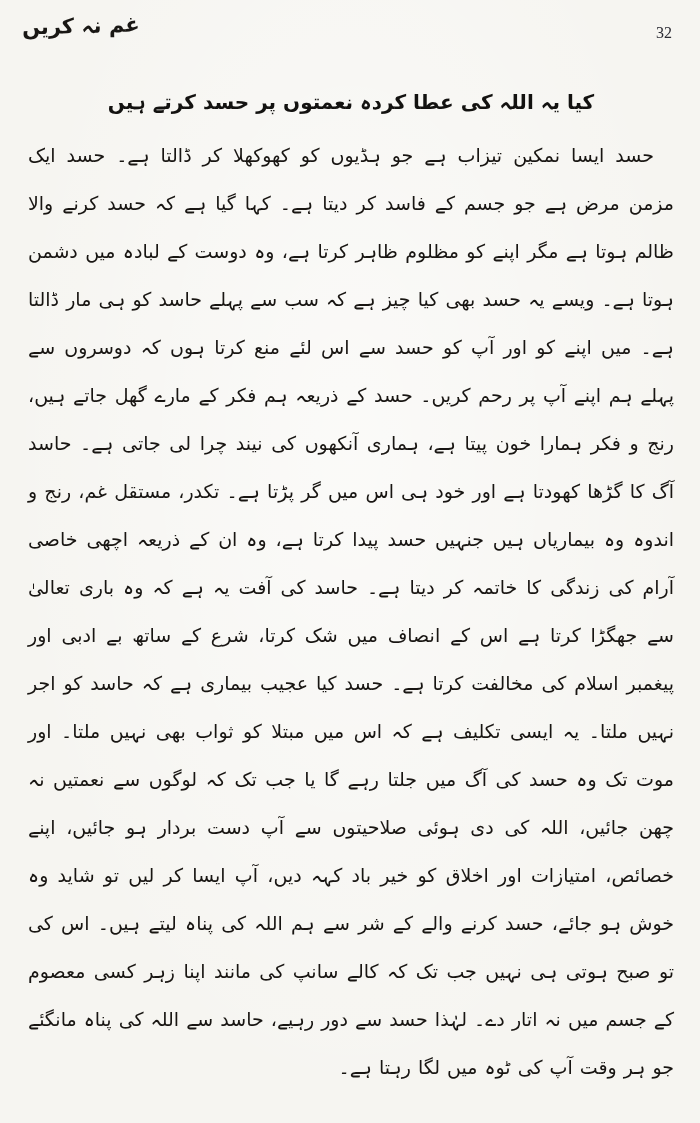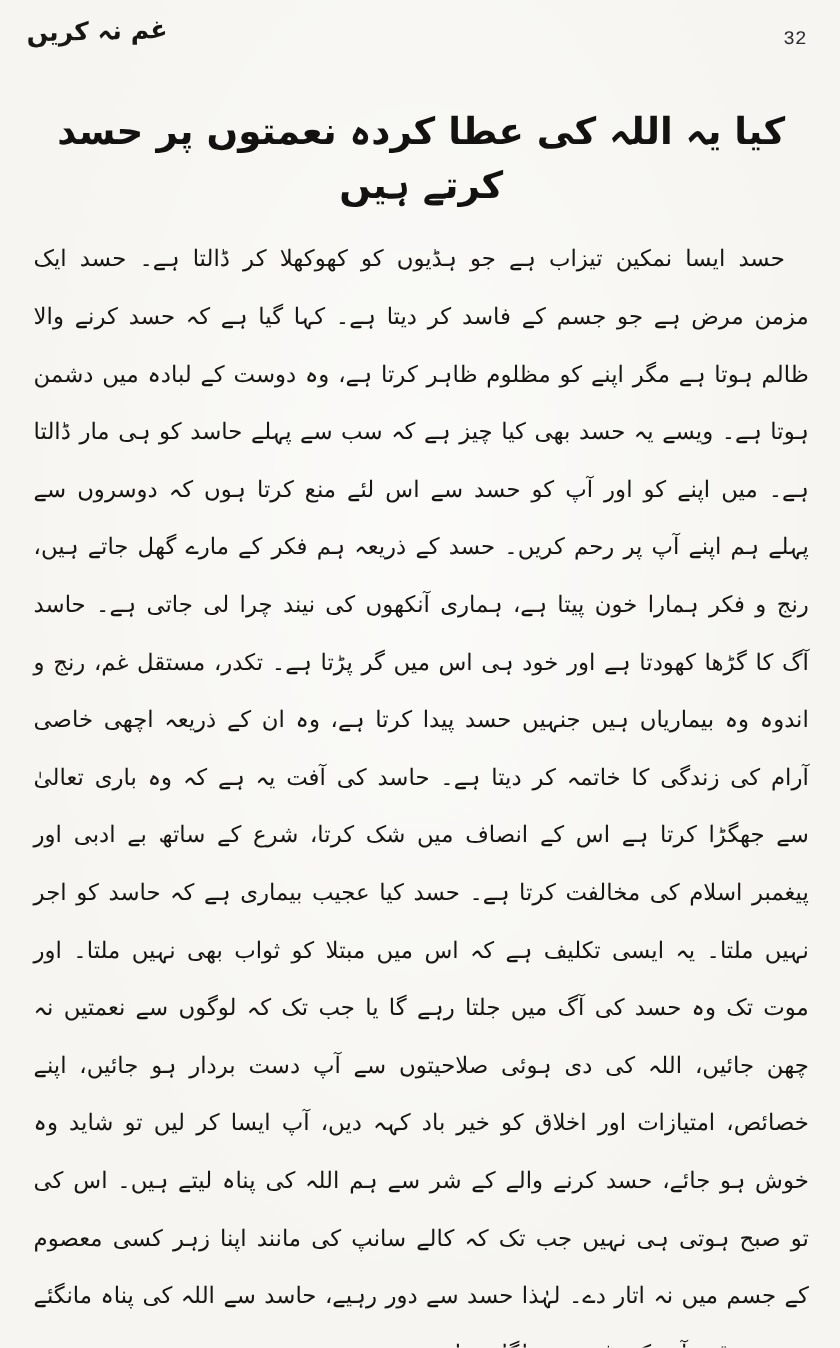--- a/index.html
+++ b/index.html
@@ -40,33 +40,33 @@
     font-weight:bold;
     direction:rtl;
     transform:rotate(-1.5deg);
     letter-spacing:0;
   }
   .page-number{
     font-size:16px;
     color:#2b2b33;
     margin-top:10px;
     margin-right:4px;
-    font-family:Liberation Mono, monospace;
+    font-family:Liberation Serif, serif;
   }
   .content{
     position:absolute;
     top:72px;
     left:28px;
     right:26px;
     direction:rtl;
   }
   .section-heading{
     text-align:center;
     font-weight:bold;
-    font-size:31px;
+    font-size:20px;
     line-height:1.45;
     margin:0;
     color:#131210;
   }
   .section:first-child .section-heading{
     margin-top:16px;
     margin-bottom:14px;
   }
   .body-paragraph{
     margin:0;

